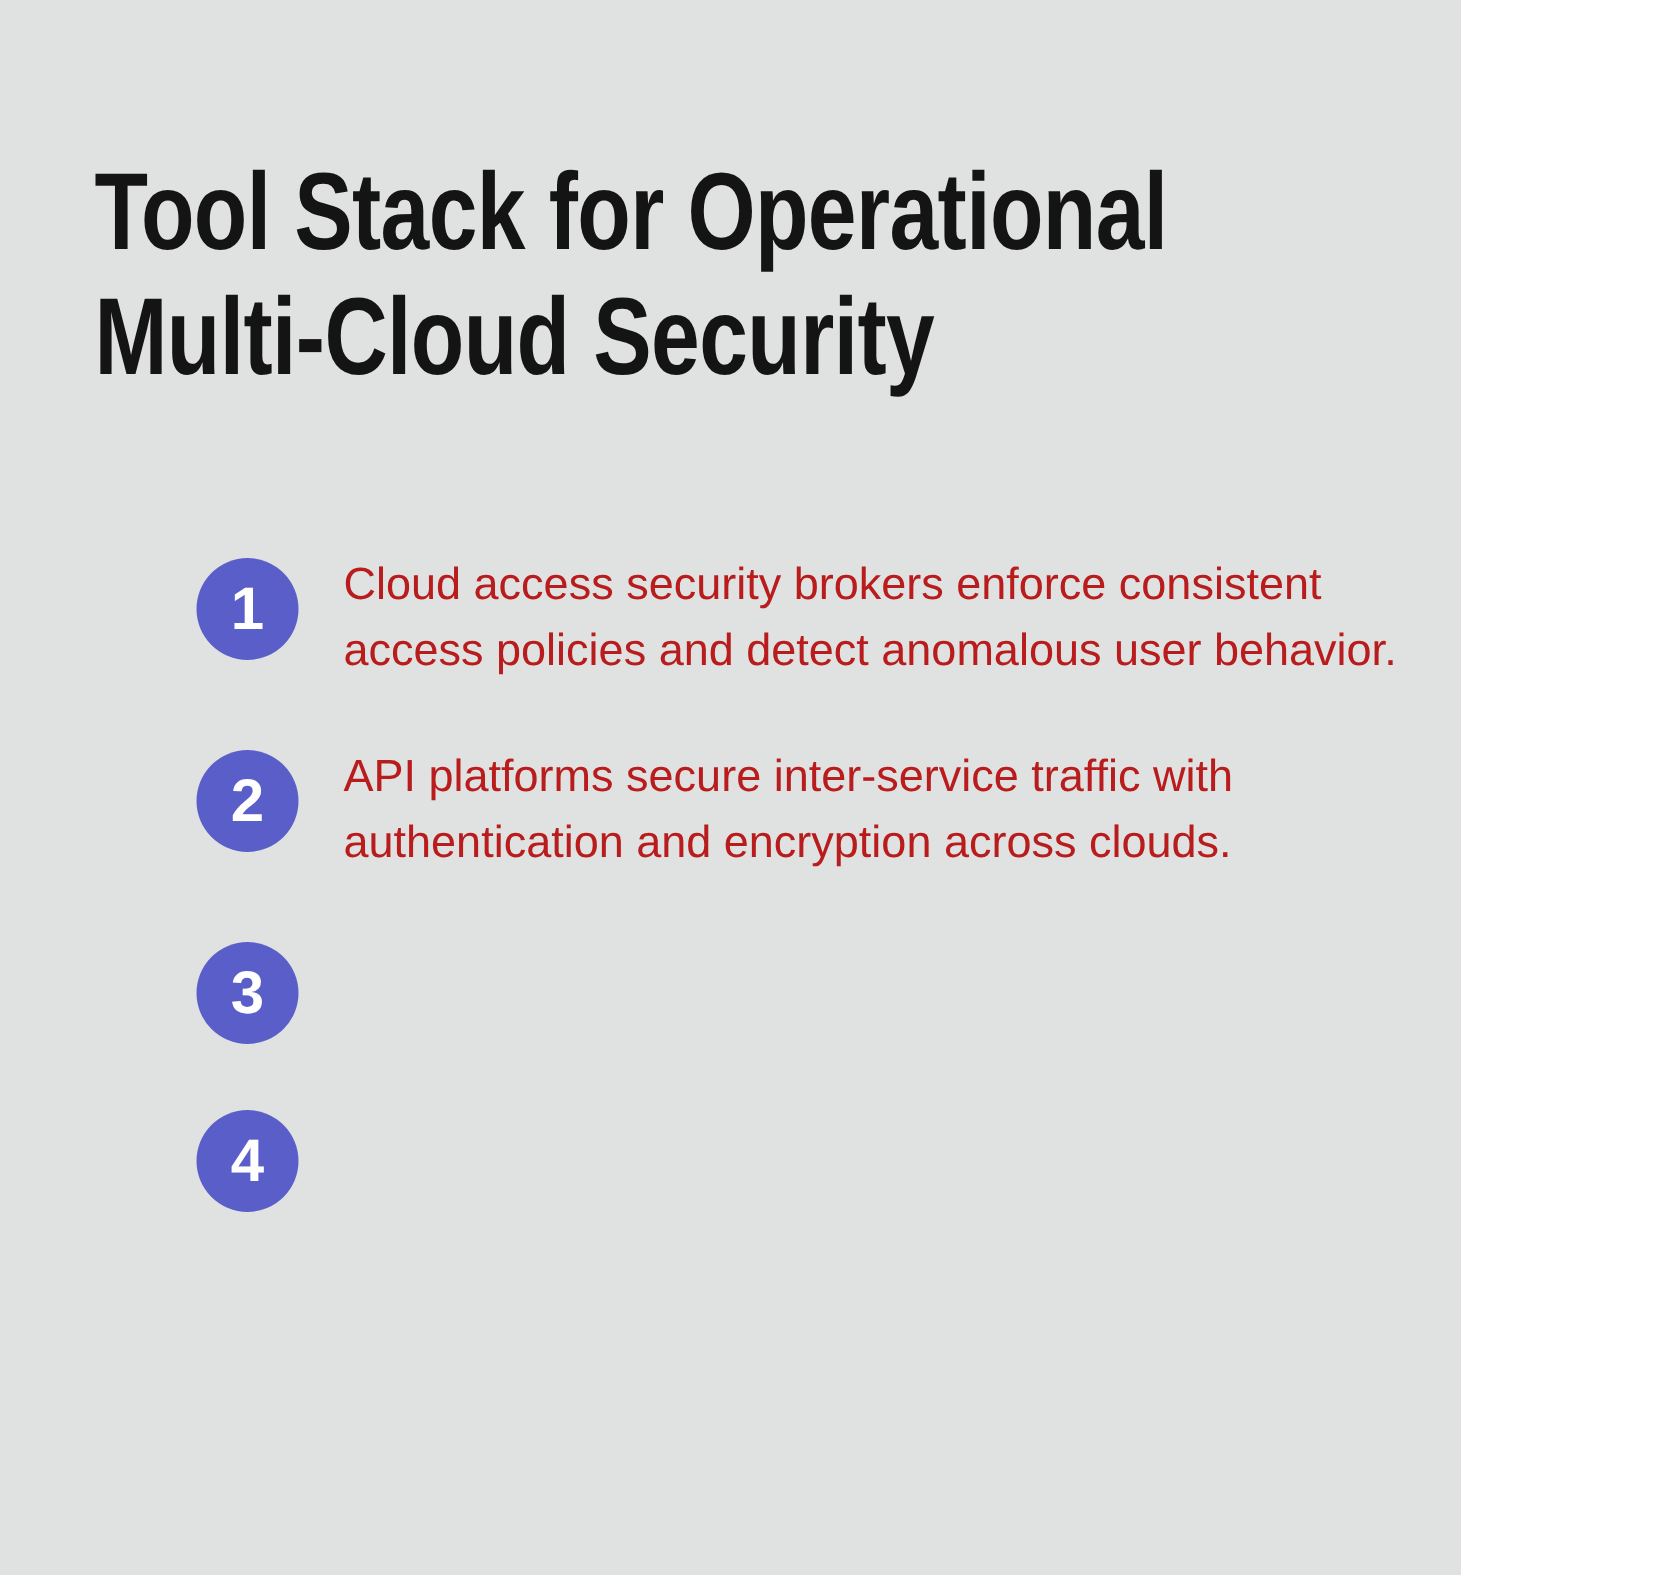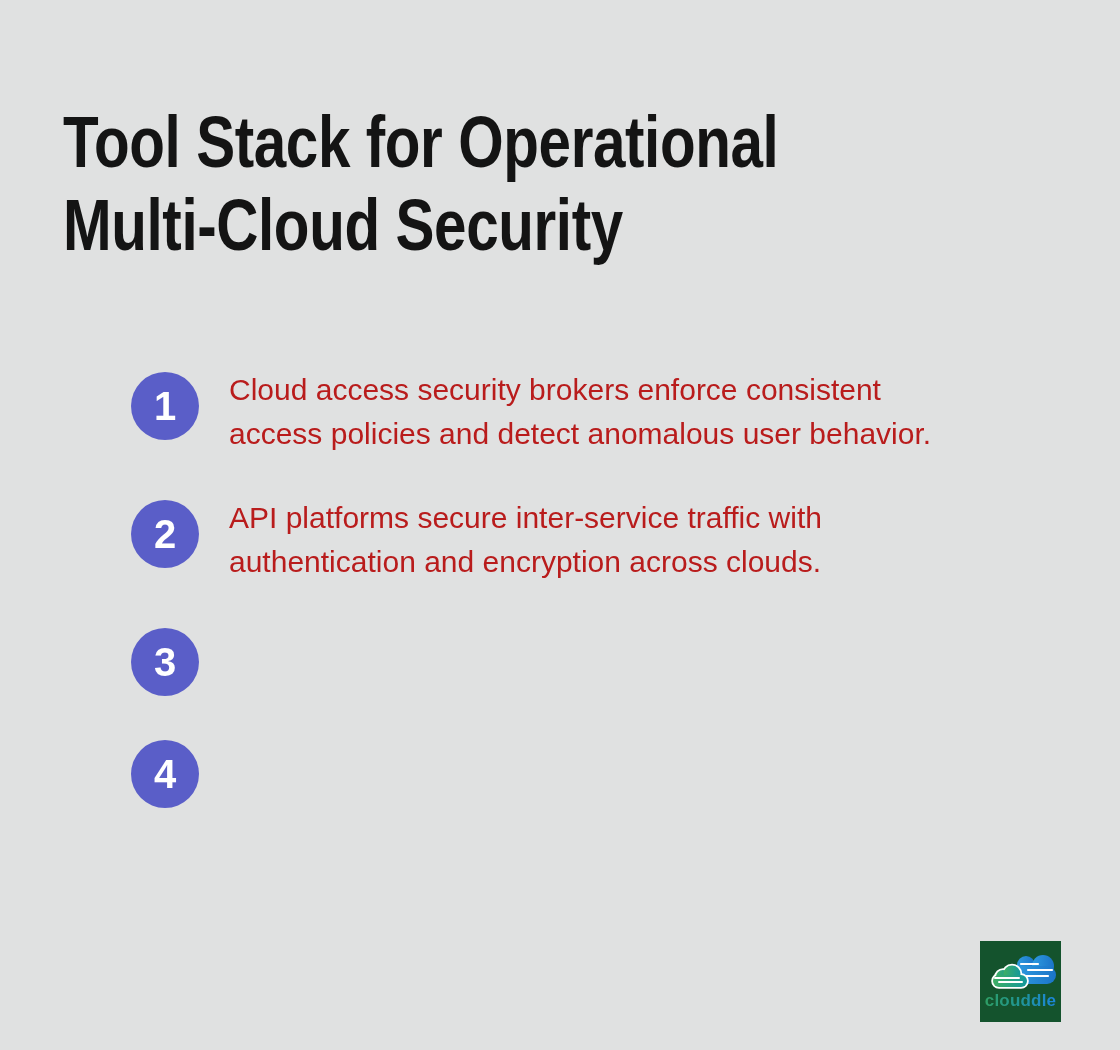--- a/index.html
+++ b/index.html
@@ -1,18 +1,18 @@
 <!DOCTYPE html>
 <html><head>
 <meta charset="utf-8">
 <style>
   html, body { margin: 0; padding: 0; }
   .canvas {
     position: relative;
-    width: 1120px;
+    width: 974px;
     height: 1050px;
     background: #e0e1e1;
     overflow: hidden;
     font-family: "Liberation Sans", "DejaVu Sans", sans-serif;
   }
 
   
   .title {
     position: absolute;
     left: 63px;

